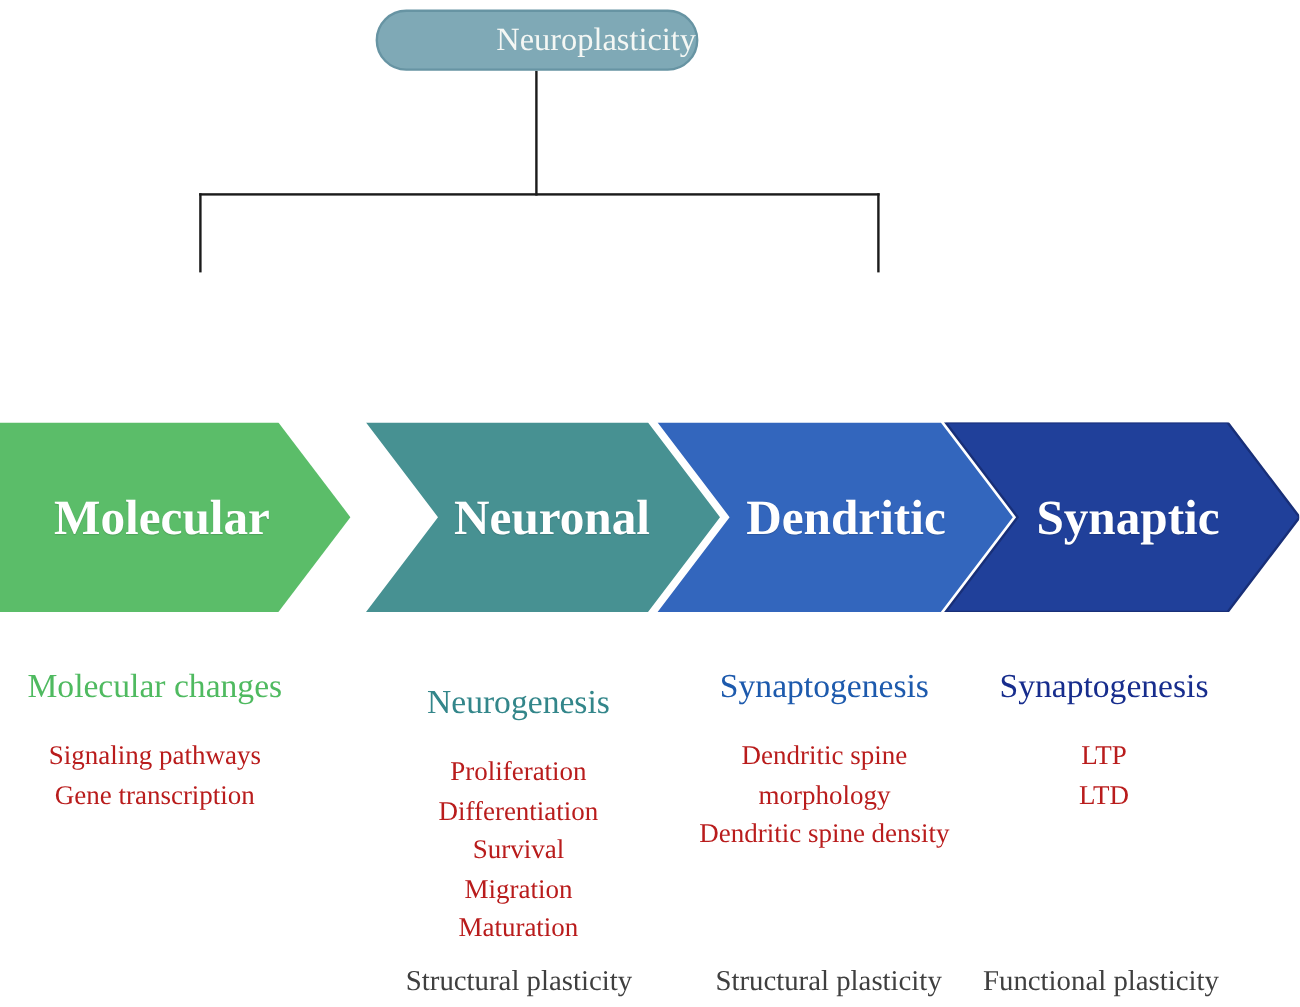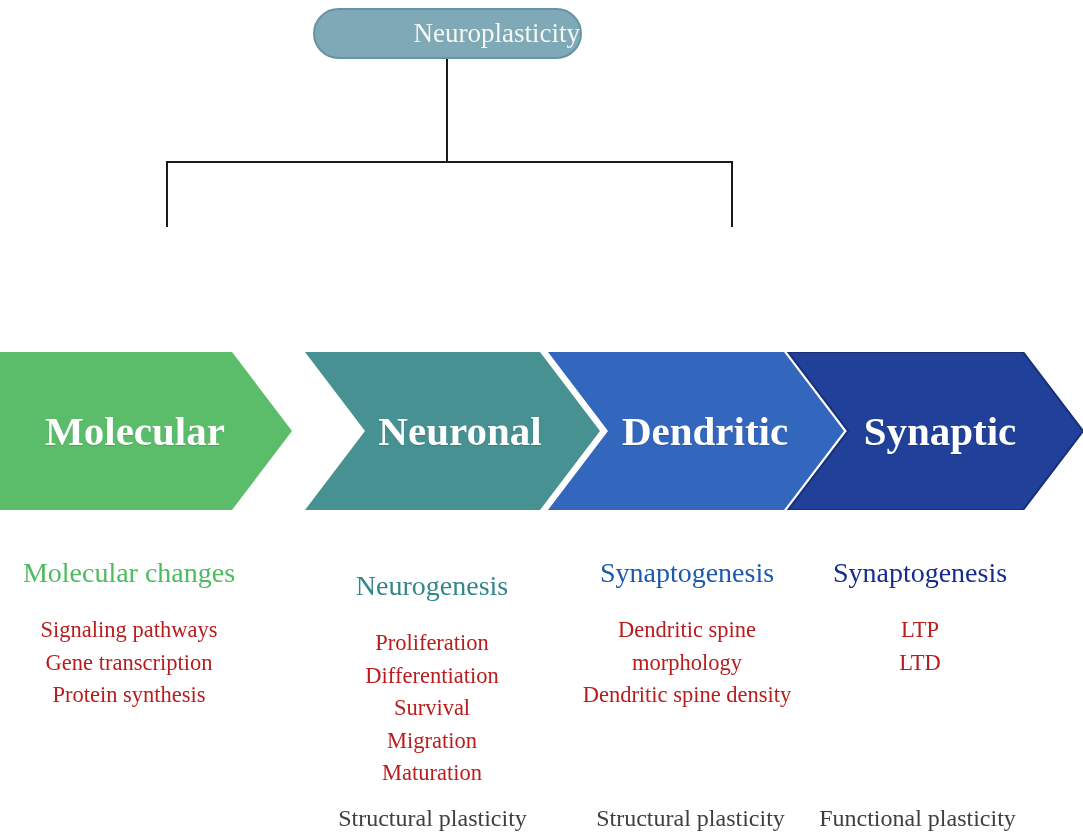--- a/index.html
+++ b/index.html
@@ -79,21 +79,20 @@
   </div>
   <div class="arrow-label al-4">
     <span>Synaptic</span>
   </div>
 
   <div class="col col-1">
     <div class="col-heading" style="color: rgb(79, 186, 96);">Molecular changes</div>
     <div class="col-items">
       <div>Signaling pathways</div>
       <div>Gene transcription</div>
-      <div>Protein synthesis</div>
     </div>
   </div>
 
   <div class="col col-2">
     <div class="col-heading" style="color: rgb(51, 134, 138); margin-top: 13px;">Neurogenesis</div>
     <div class="col-items">
       <div>Proliferation</div>
       <div>Differentiation</div>
       <div>Survival</div>
       <div>Migration</div>

